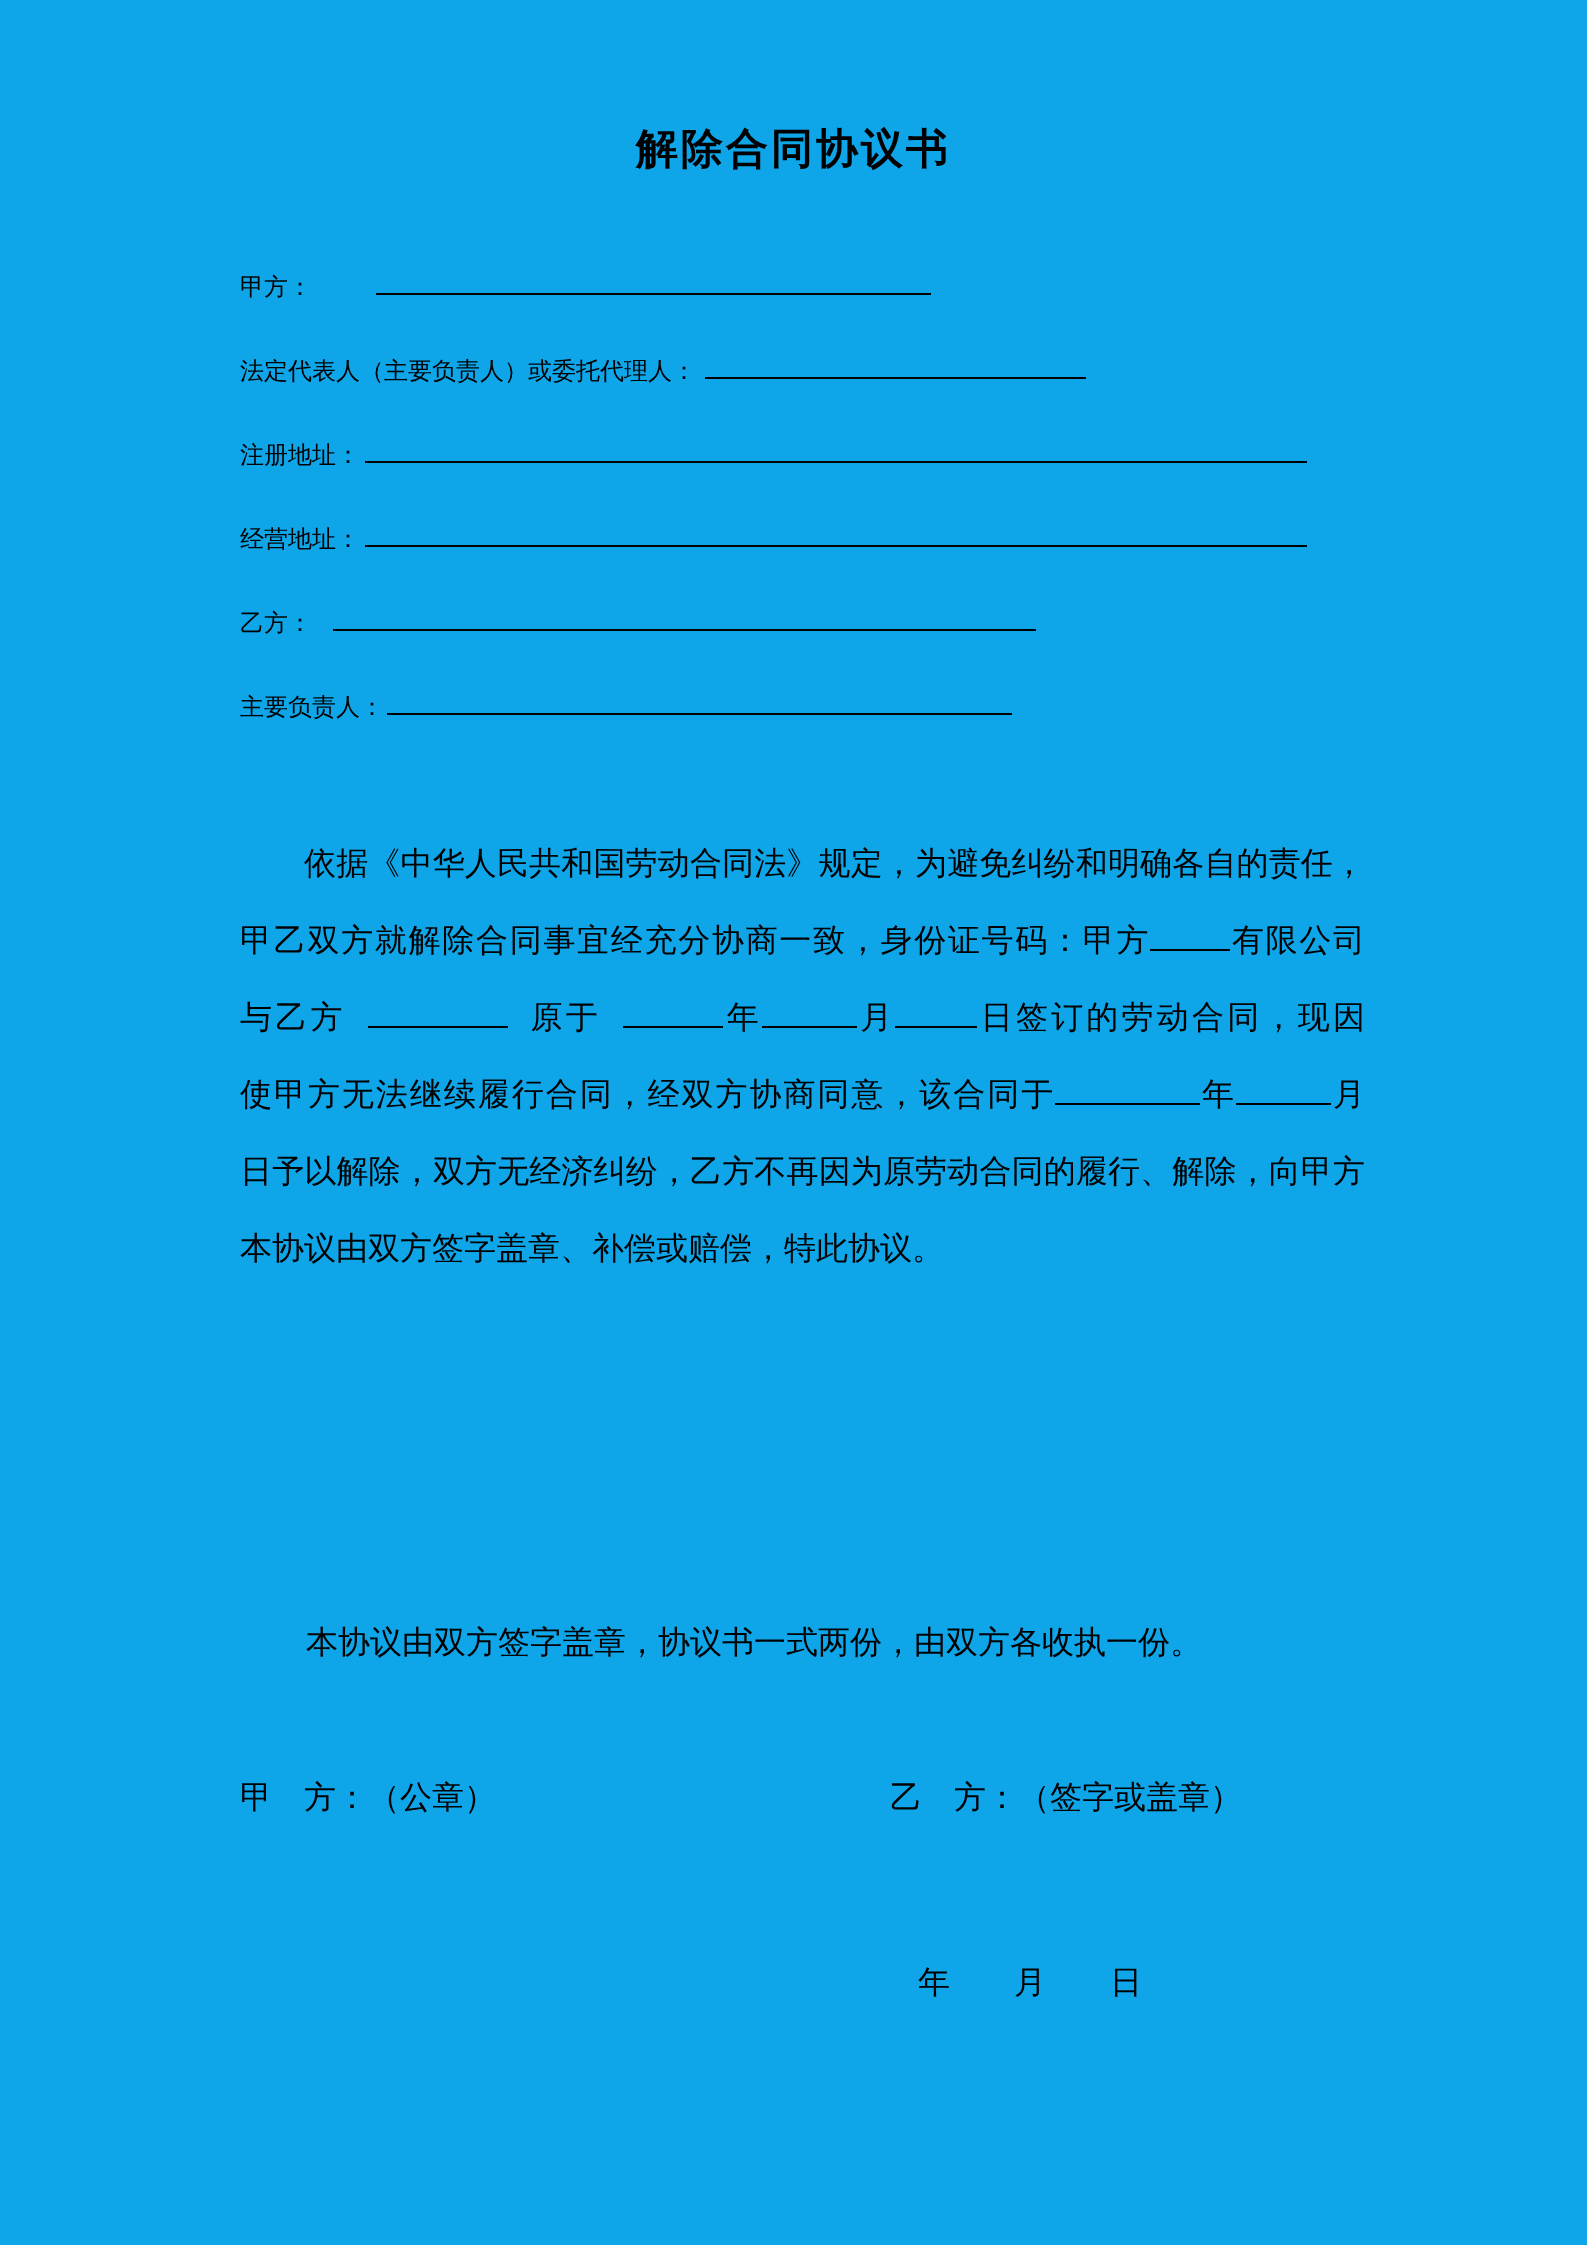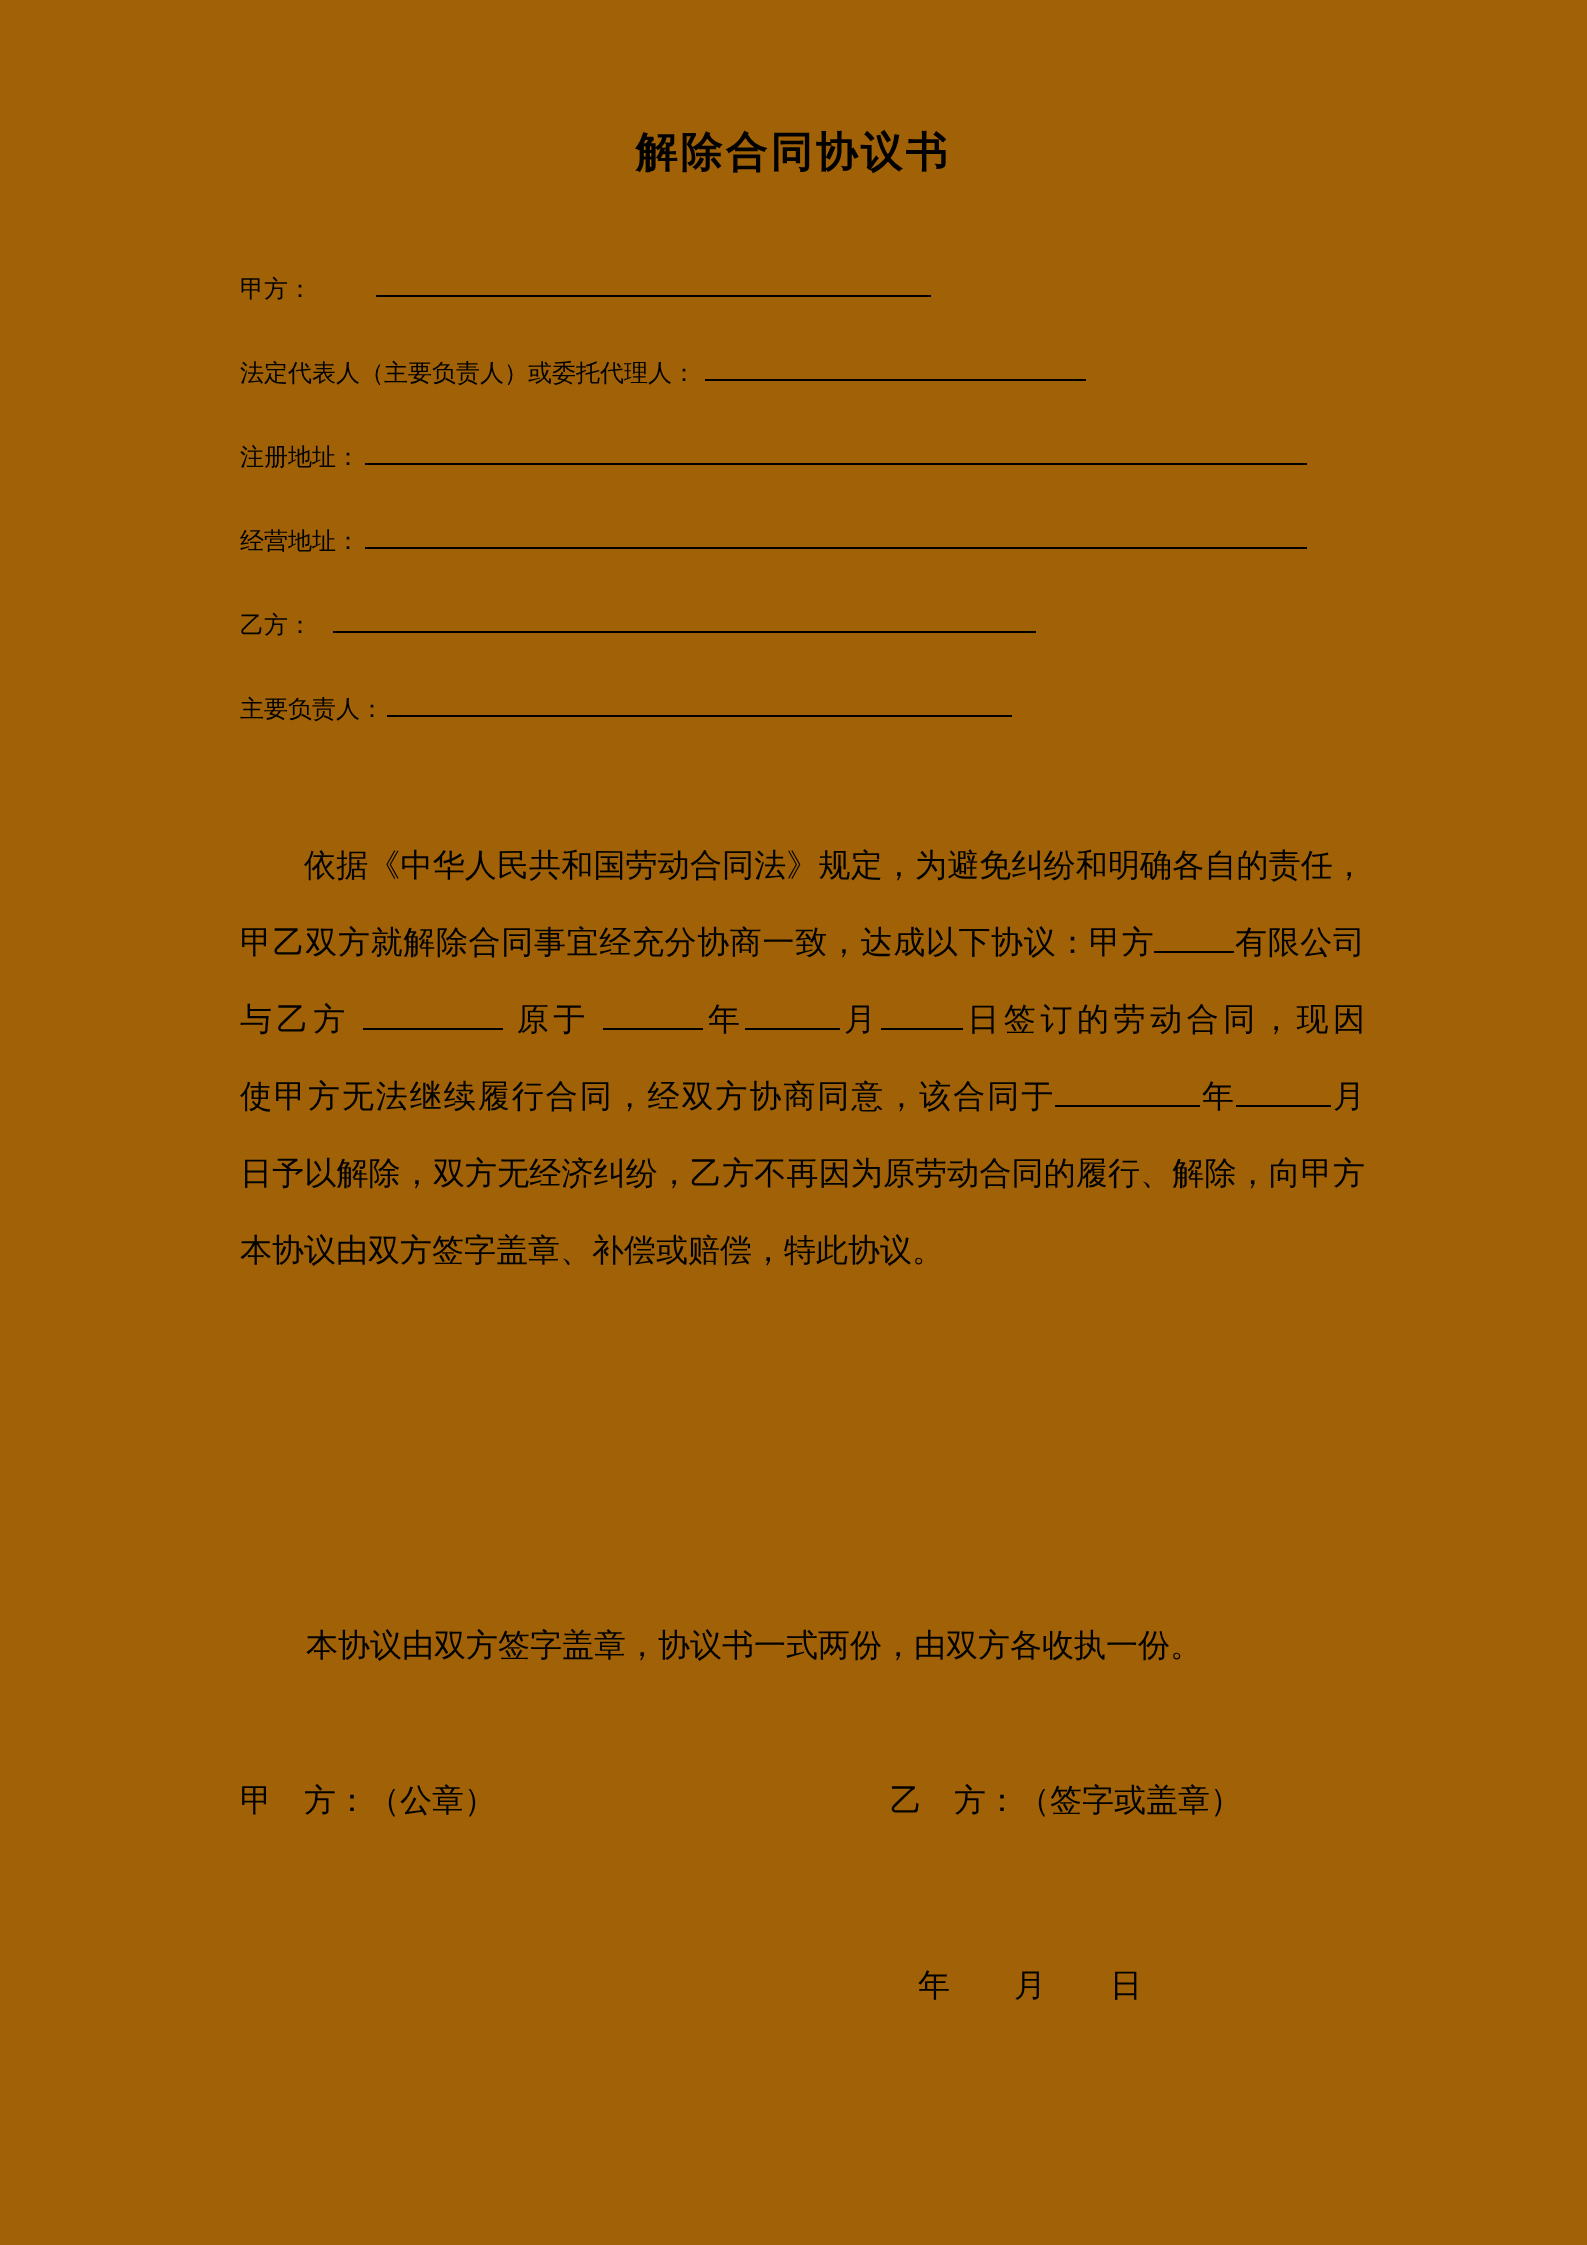--- a/index.html
+++ b/index.html
@@ -1,22 +1,22 @@
 <!DOCTYPE html>
 <html><head>
 <meta charset="utf-8">
 <style>
   html,body { margin:0; padding:0; background:#ffffff; }
   .page {
     position:relative;
     width:1587px;
     height:2245px;
-    background:#a16207;
+    background:#0ea5e9;
     color:#000000;
-    font-family:Liberation Sans, sans-serif;
+    font-family:Liberation Mono, monospace;
     overflow:hidden;
   }
   .doc-title {
     position:absolute;
     top:124px; left:0;
     width:100%;
     text-align:center;
     font-size:42px;
     font-weight:700;
     letter-spacing:3px;
@@ -88,21 +88,21 @@
       <div class="field-row"><span>甲方：</span><span class="blank" style="width: 555px; margin-left: 64px;"></span></div>
       <div class="field-row"><span>法定代表人（主要负责人）或委托代理人：</span><span class="blank" style="width: 381px; margin-left: 9px;"></span></div>
       <div class="field-row"><span>注册地址：</span><span class="blank" style="width: 942px; margin-left: 5px;"></span></div>
       <div class="field-row"><span>经营地址：</span><span class="blank" style="width: 942px; margin-left: 5px;"></span></div>
       <div class="field-row"><span>乙方：</span><span class="blank" style="width: 703px; margin-left: 21px;"></span></div>
       <div class="field-row"><span>主要负责人：</span><span class="blank" style="width: 625px; margin-left: 3px;"></span></div>
     </div>
 
   <div class="para">
       <div class="para-line indent"><span>依据《中华人民共和国劳动合同法》规定，为避免纠纷和明确各自的责任，</span></div>
-      <div class="para-line"><span>甲乙双方就解除合同事宜经充分协商一致，达成以下协议：甲方</span><span class="blank" style="width: 80px;"></span><span>有限公司</span></div>
+      <div class="para-line"><span>甲乙双方就解除合同事宜经充分协商一致，身份证号码：甲方</span><span class="blank" style="width: 80px;"></span><span>有限公司</span></div>
       <div class="para-line"><span>与乙方 </span><span class="blank" style="width: 140px;"></span><span> 原于 </span><span class="blank" style="width: 100px;"></span><span>年</span><span class="blank" style="width: 95px;"></span><span>月</span><span class="blank" style="width: 82px;"></span><span>日签订的劳动合同，现因</span></div>
       <div class="para-line"><span>使甲方无法继续履行合同，经双方协商同意，该合同于</span><span class="blank" style="width: 145px;"></span><span>年</span><span class="blank" style="width: 95px;"></span><span>月</span></div>
       <div class="para-line"><span>日予以解除，双方无经济纠纷，乙方不再因为原劳动合同的履行、解除，向甲方</span></div>
       <div class="para-line last"><span>本协议由双方签字盖章、补偿或赔偿，特此协议。</span></div>
     </div>
 
   <div class="closing">本协议由双方签字盖章，协议书一式两份，由双方各收执一份。</div>
 
   <div class="sig-row">
     <span class="sig-a">甲　方：（公章）</span>

